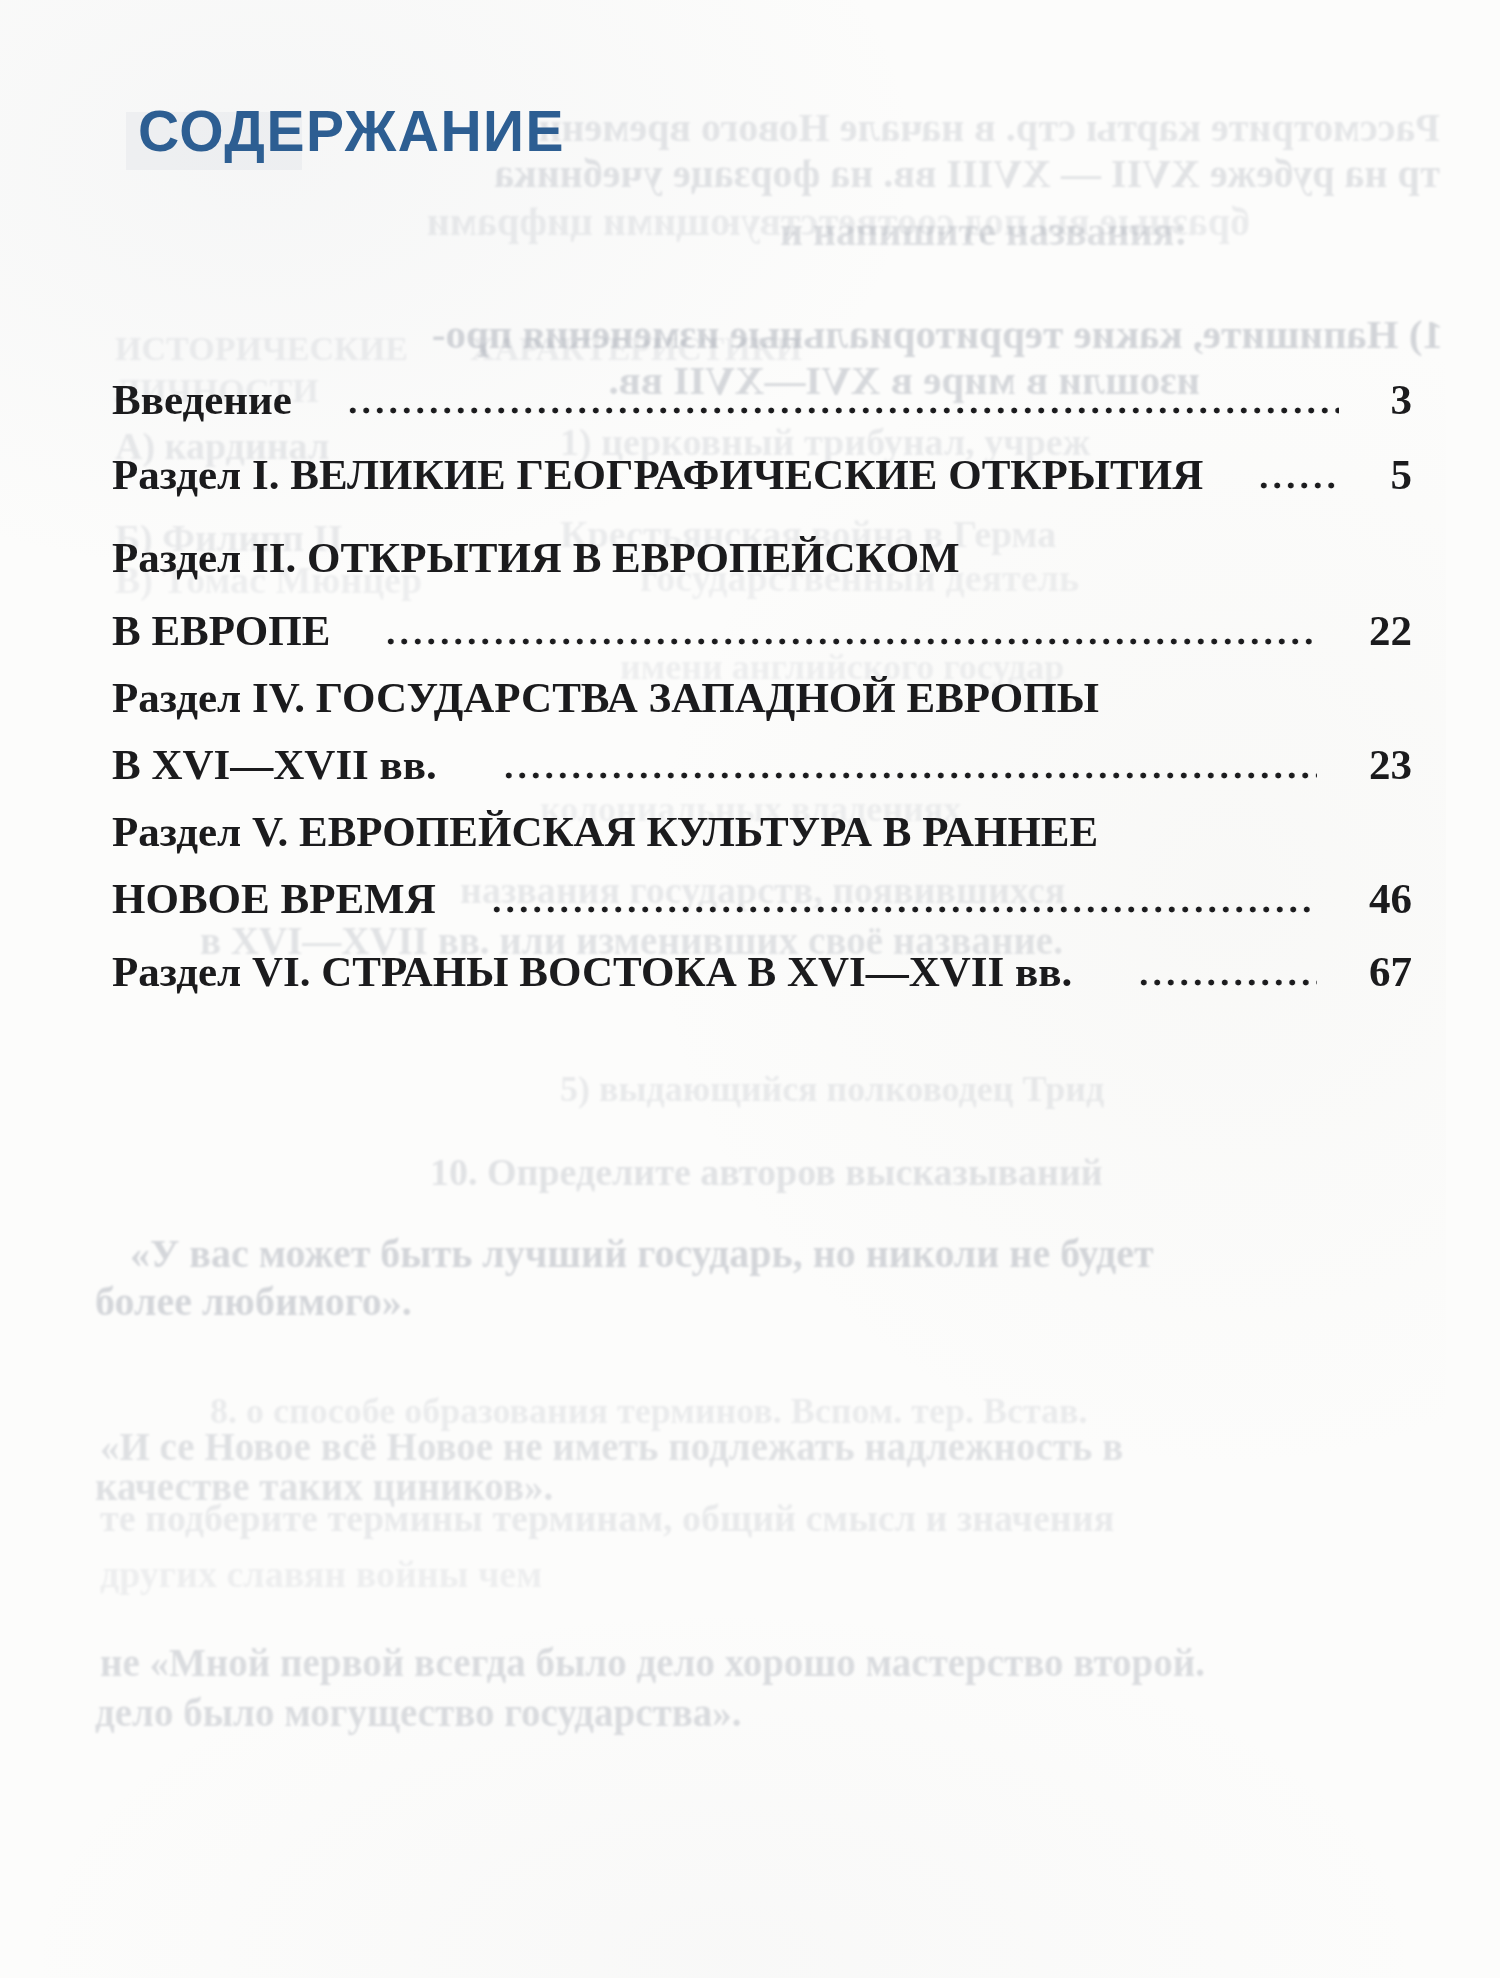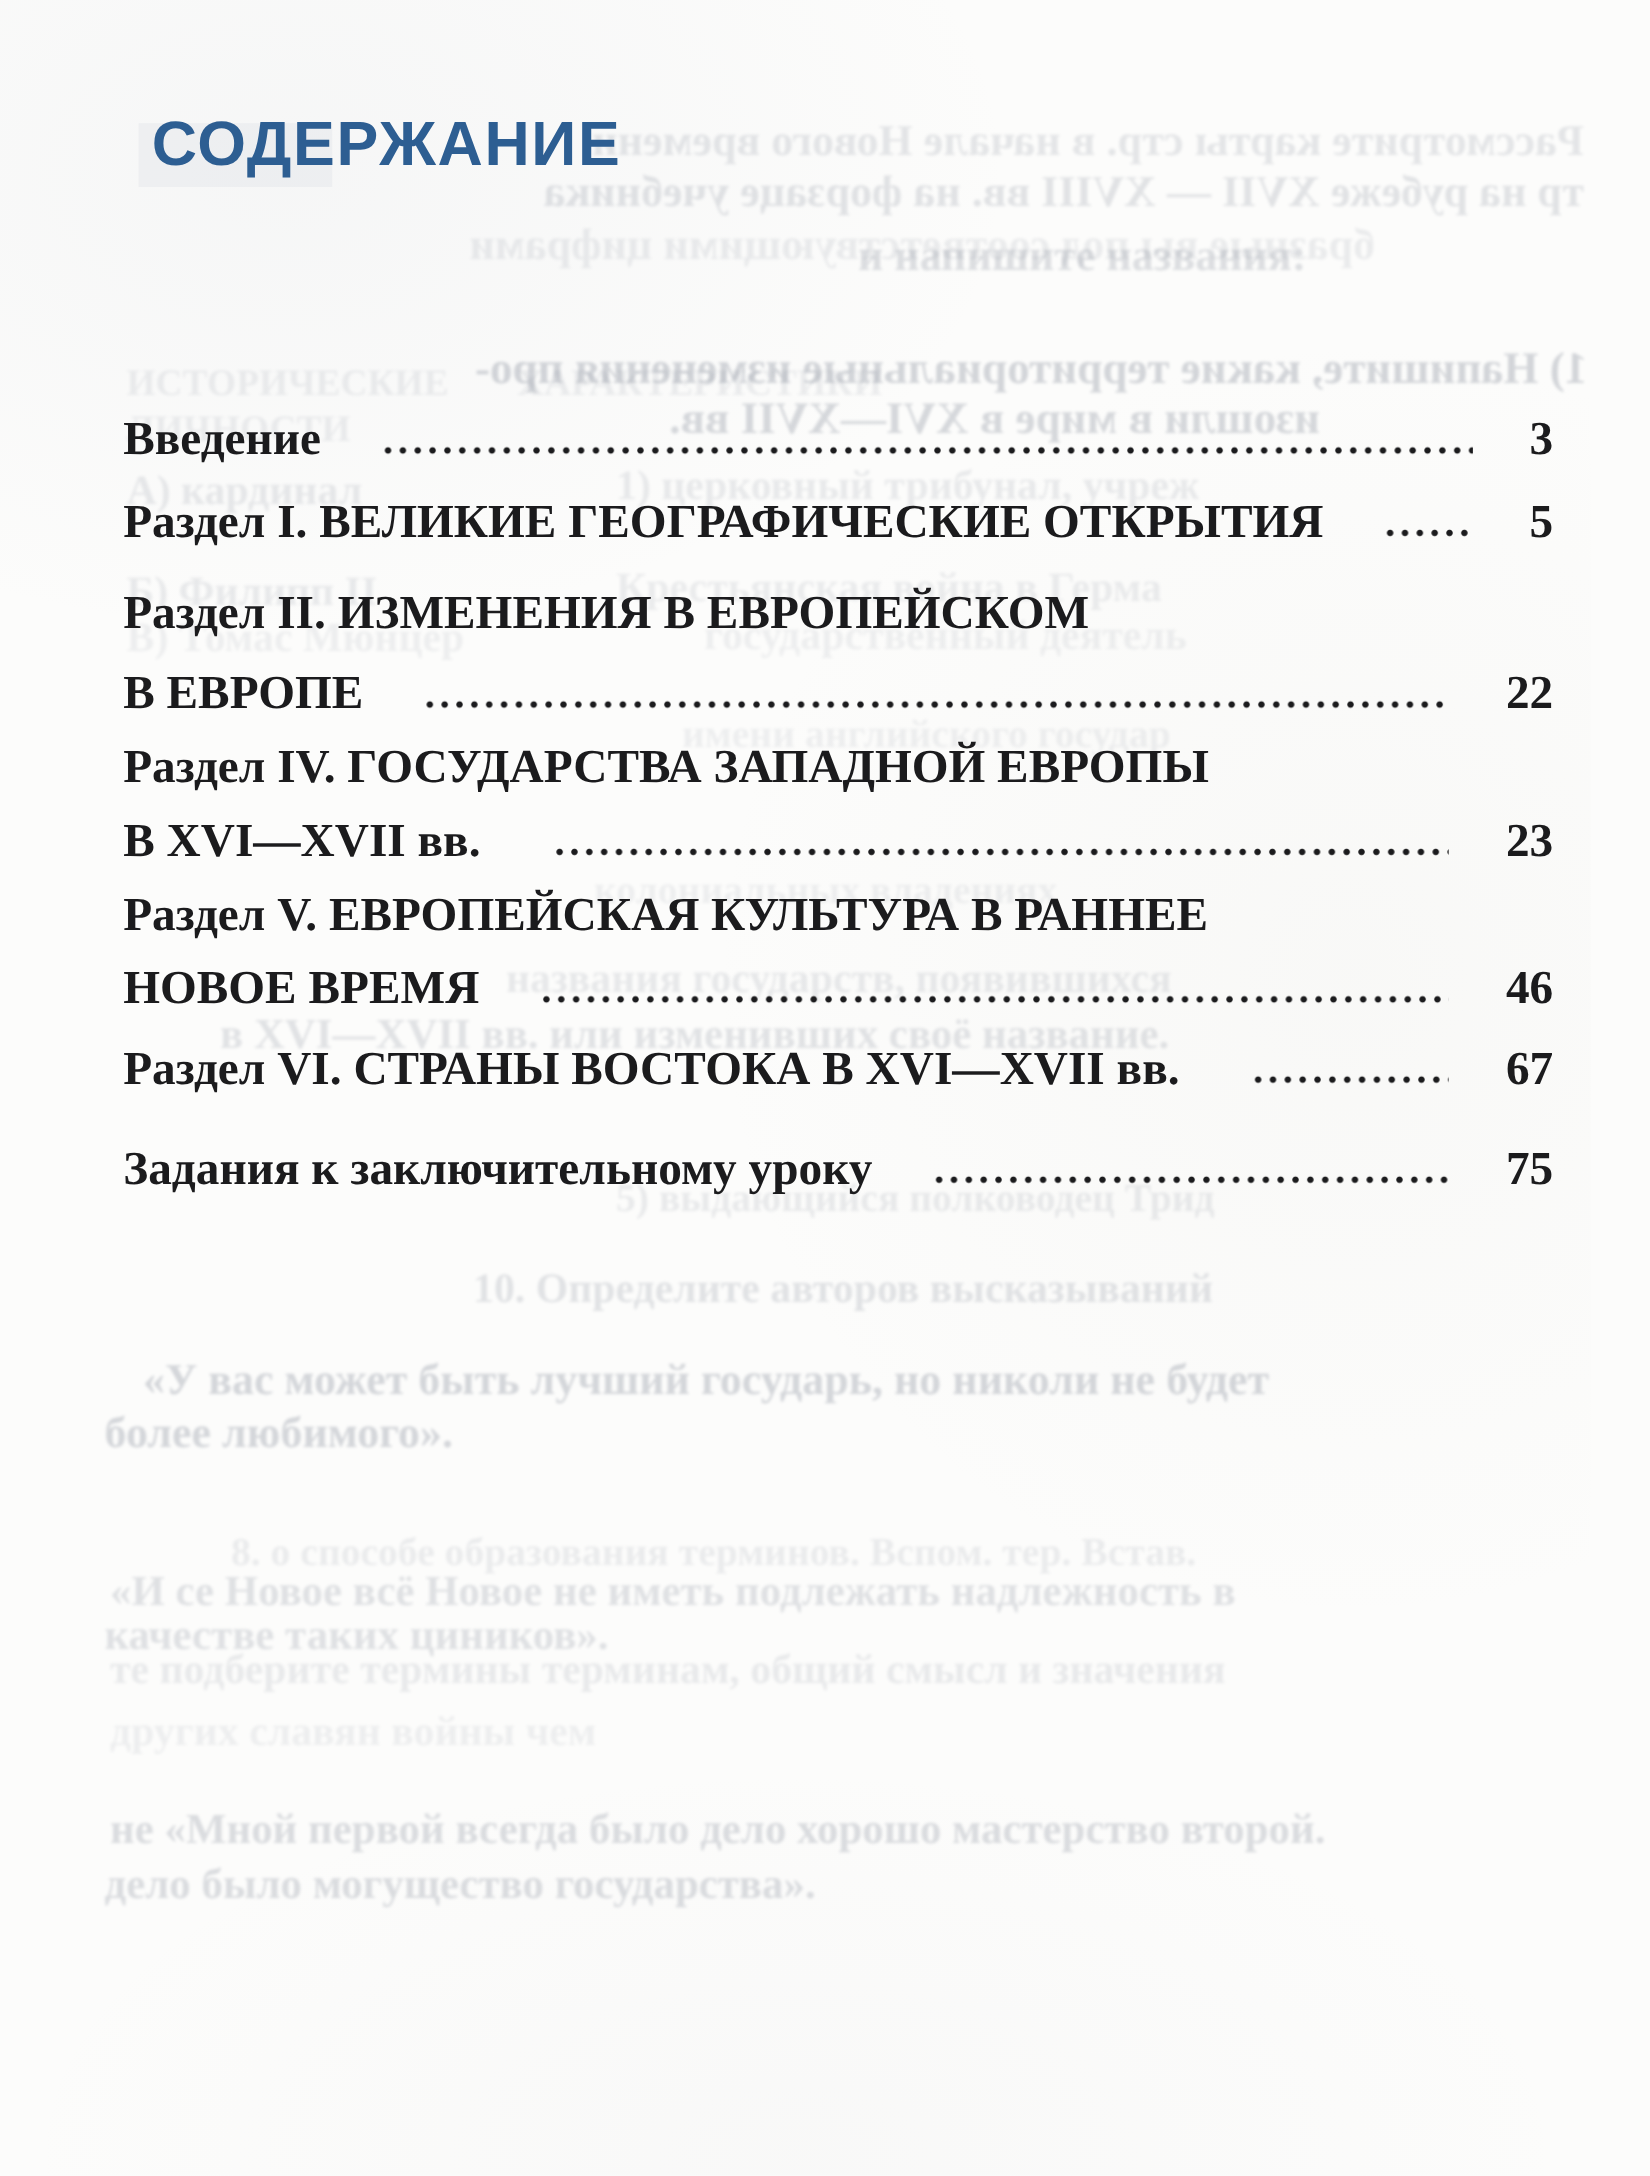--- a/index.html
+++ b/index.html
@@ -107,21 +107,21 @@
         </div>
       </div>
       <div class="toc-entry">
         <div class="toc-line final">
           <span class="tl-text">Раздел I. ВЕЛИКИЕ ГЕОГРАФИЧЕСКИЕ ОТКРЫТИЯ</span>
           <span class="leader"></span>
           <span class="pg">5</span>
         </div>
       </div>
       <div class="toc-entry">
-        <div class="toc-line"><span class="tl-text">Раздел II. ИЗМЕНЕНИЯ В ЕВРОПЕЙСКОМ</span></div>
+        <div class="toc-line"><span class="tl-text">Раздел II. ОТКРЫТИЯ В ЕВРОПЕЙСКОМ</span></div>
       </div>
       <div class="toc-entry">
         <div class="toc-line final">
           <span class="tl-text">В ЕВРОПЕ</span>
           <span class="leader"></span>
           <span class="pg">22</span>
         </div>
       </div>
       <div class="toc-entry">
         <div class="toc-line"><span class="tl-text">Раздел IV. ГОСУДАРСТВА ЗАПАДНОЙ ЕВРОПЫ</span></div>
@@ -139,21 +139,14 @@
           <span class="pg">46</span>
         </div>
       </div>
       <div class="toc-entry">
         <div class="toc-line final">
           <span class="tl-text">Раздел VI. СТРАНЫ ВОСТОКА В XVI—XVII вв. </span>
           <span class="leader"></span>
           <span class="pg">67</span>
         </div>
       </div>
-      <div class="toc-entry">
-        <div class="toc-line final">
-          <span class="tl-text">Задания к заключительному уроку</span>
-          <span class="leader"></span>
-          <span class="pg">75</span>
-        </div>
-      </div>
     </div>
 </div>
 
 </body></html>

